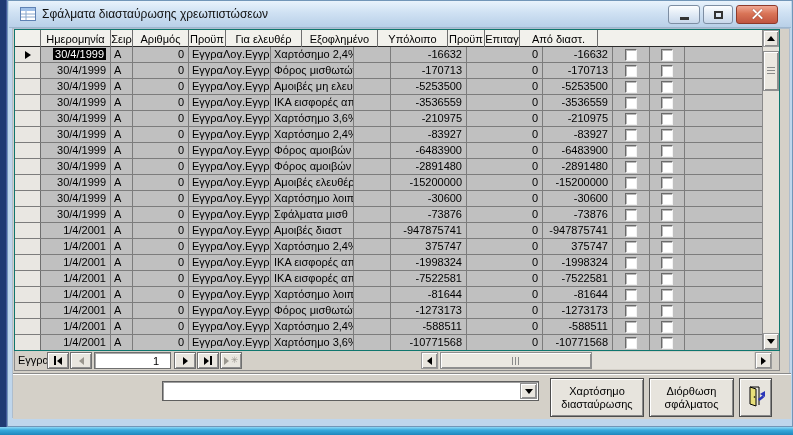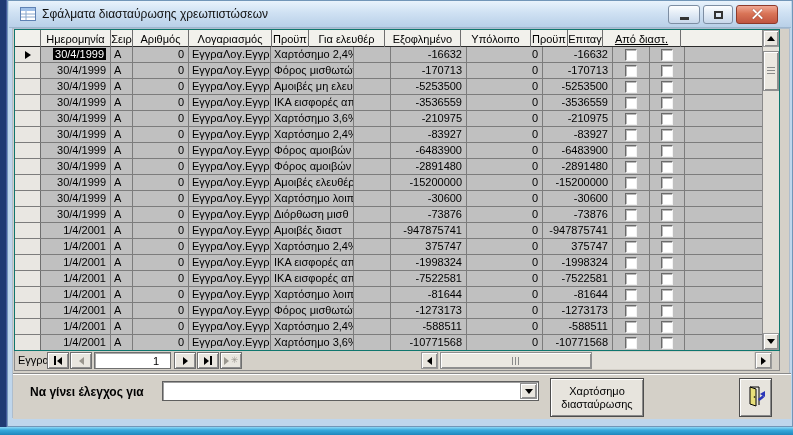--- a/index.html
+++ b/index.html
@@ -121,28 +121,27 @@
     </div>
 
     <div class="client">
 
       <div class="grid">
         <div class="ghead" id="grid-header">
             <div class="hcell" style="width: 26px;"></div>
             <div class="hcell" style="width: 70px;">Ημερομηνία</div>
             <div class="hcell" style="width: 22px;">Σειρ</div>
             <div class="hcell" style="width: 56px;">Αριθμός</div>
-            <div class="hcell" style="width: 83px;">Λογαριασμός</div>
             <div class="hcell" style="width: 37px;">Προϋπ</div>
             <div class="hcell" style="width: 76px;">Για ελευθέρ</div>
             <div class="hcell" style="width: 76px;">Εξοφλημένο</div>
             <div class="hcell" style="width: 70px;">Υπόλοιπο</div>
             <div class="hcell" style="width: 37px;">Προϋπ</div>
             <div class="hcell" style="width: 35px;">Επιταγ</div>
-            <div class="hcell" style="width: 78px; text-decoration: underline;">Από διαστ.</div>
+            <div class="hcell" style="width: 78px;">Από διαστ.</div>
           </div>
         <div id="grid-body">
             <div class="grow">
               <div class="cell selcell" style="width: 26px;">
                 <span class="selarrow"></span>
               </div>
               <div class="cell a-r" style="width: 70px;"><span class="selval">30/4/1999</span></div>
               <div class="cell a-l" style="width: 22px;">Α</div>
               <div class="cell a-r" style="width: 56px;">0</div>
               <div class="cell a-l" style="width: 82px;">ΕγγραΛογ.Εγγρ</div>
@@ -329,21 +328,21 @@
                 <span class="cbx"></span>
               </div>
               <div class="cell a-l" style="width: 78px;"></div>
             </div>
             <div class="grow">
               <div class="cell selcell" style="width: 26px;"></div>
               <div class="cell a-r" style="width: 70px;">30/4/1999</div>
               <div class="cell a-l" style="width: 22px;">Α</div>
               <div class="cell a-r" style="width: 56px;">0</div>
               <div class="cell a-l" style="width: 82px;">ΕγγραΛογ.Εγγρ</div>
-              <div class="cell a-l" style="width: 83px;">Διόρθωση μισθ</div>
+              <div class="cell a-l" style="width: 83px;">Σφάλματα μισθ</div>
               <div class="cell a-l" style="width: 37px;"></div>
               <div class="cell a-r" style="width: 76px;">-73876</div>
               <div class="cell a-r" style="width: 76px;">0</div>
               <div class="cell a-r" style="width: 70px;">-73876</div>
               <div class="cell a-c" style="width: 37px;">
                 <span class="cbx"></span>
               </div>
               <div class="cell a-c" style="width: 35px;">
                 <span class="cbx"></span>
               </div>
@@ -546,29 +545,32 @@
             </div>
         </div>
         <div class="hsb-arrow" style="left:740px">
             <span class="tri-r"></span>
           </div>
       </div>
 
       <div class="groove"></div>
 
       <div class="footer">
-        <span class="chklabel">Να γίνει έλεγχος για</span>
         <div class="combo">
           <div class="combo-btn">
               <span class="tri-d"></span>
             </div>
         </div>
         <div class="btn3d btn-del">
           <span>Χαρτόσημο</span>
           <span>διασταύρωσης</span>
+        </div>
+        <div class="btn3d btn-fix">
+          <span>Διόρθωση</span>
+          <span>σφάλματος</span>
         </div>
         <div class="btn3d btn-exit">
           <span>
             <svg width="22" height="22" viewBox="0 0 22 22">
               <path d="M5 2 L14 2 L14 20" fill="none" stroke="#000" stroke-width="1"></path>
               <polygon points="5,2 11,4 11,21 5,19" fill="#e8df7a" stroke="#000" stroke-width="1"></polygon>
               <circle cx="9.5" cy="12" r="0.8" fill="#000"></circle>
               <polygon points="20,6 20,12 15,9" fill="#2a35b8"></polygon>
               <rect x="13" y="12" width="6" height="2.4" fill="#2a35b8" transform="rotate(-38 16 13)"></rect>
             </svg>

